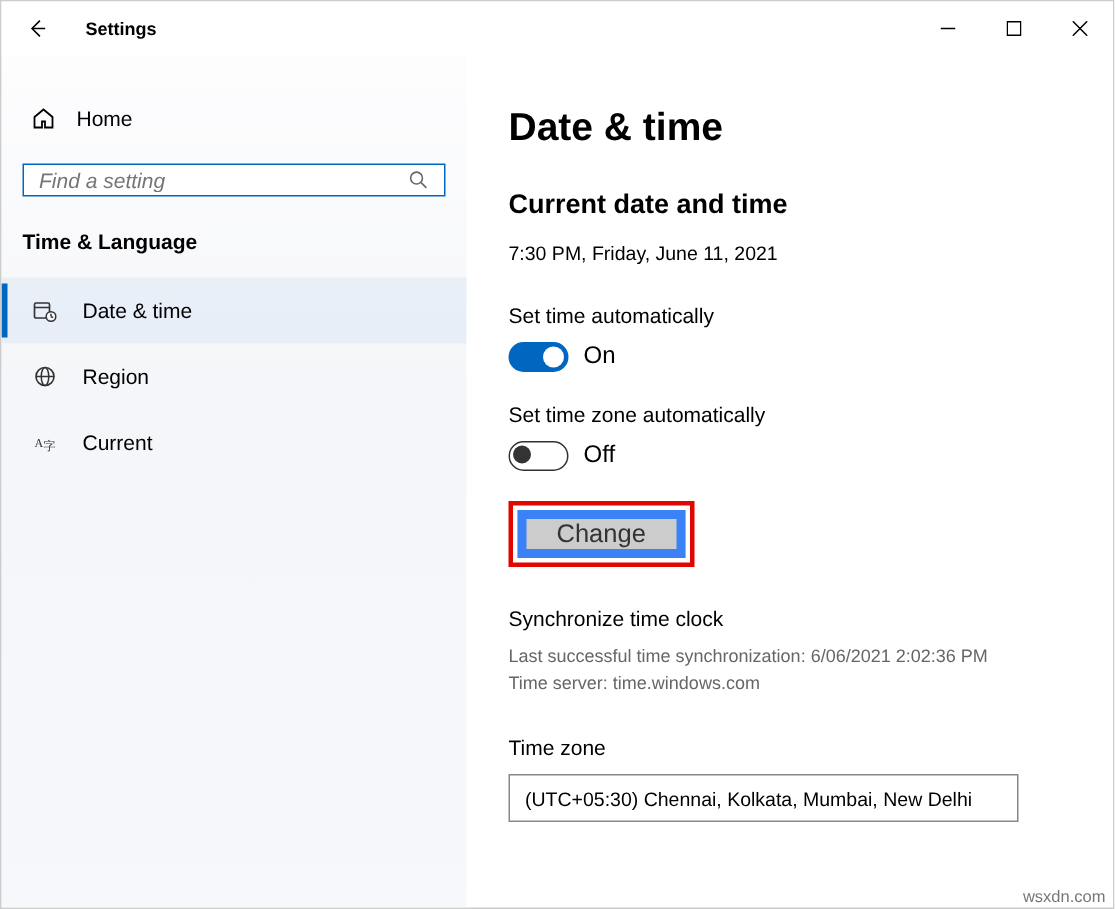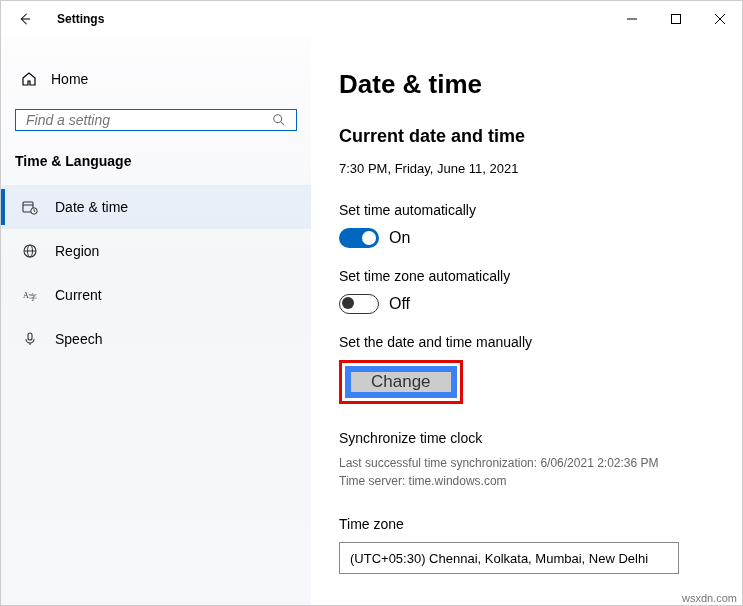--- a/index.html
+++ b/index.html
@@ -221,51 +221,40 @@
         </div>
         <div class="navitem">
           <span class="navicon">
             <svg width="16" height="16" viewBox="0 0 16 16">
                 <text x="1" y="11" font-size="8" font-family="Segoe UI" fill="#333">A</text>
                 <text x="7" y="13" font-size="8" font-family="Segoe UI" fill="#333">字</text>
               </svg>
           </span>
           <span>Current</span>
         </div>
-        <div class="navitem">
-          <span class="navicon">
-            <svg width="16" height="16" viewBox="0 0 16 16">
-                <rect x="6" y="2" width="4" height="7" rx="2" fill="none" stroke="#333" stroke-width="1.1"></rect>
-                <path d="M4 8a4 4 0 0 0 8 0" fill="none" stroke="#333" stroke-width="1.1"></path>
-                <line x1="8" y1="12" x2="8" y2="14" stroke="#333" stroke-width="1.1"></line>
-              </svg>
-          </span>
-          <span>Speech</span>
-        </div>
       </div>
     </div>
 
     <div class="main">
       <div class="h1">Date &amp; time</div>
       <div class="h2">Current date and time</div>
       <div class="cur-dt">7:30 PM, Friday, June 11, 2021</div>
 
       <div class="optlabel">Set time automatically</div>
       <div class="toggle-row">
         <div class="toggle on"></div>
         <div class="toggle-text">On</div>
       </div>
 
       <div class="optlabel">Set time zone automatically</div>
       <div class="toggle-row">
         <div class="toggle off"></div>
         <div class="toggle-text">Off</div>
       </div>
 
-      <div class="optlabel">Set the date and time manually</div>
       <div class="hlbox">
         <div class="btn">Change</div>
       </div>
 
       <div class="sync-sec">
         <div class="h3">Synchronize time clock</div>
         <div class="meta">
           <div>Last successful time synchronization: 6/06/2021 2:02:36 PM</div>
           <div>Time server: time.windows.com</div>
         </div>

